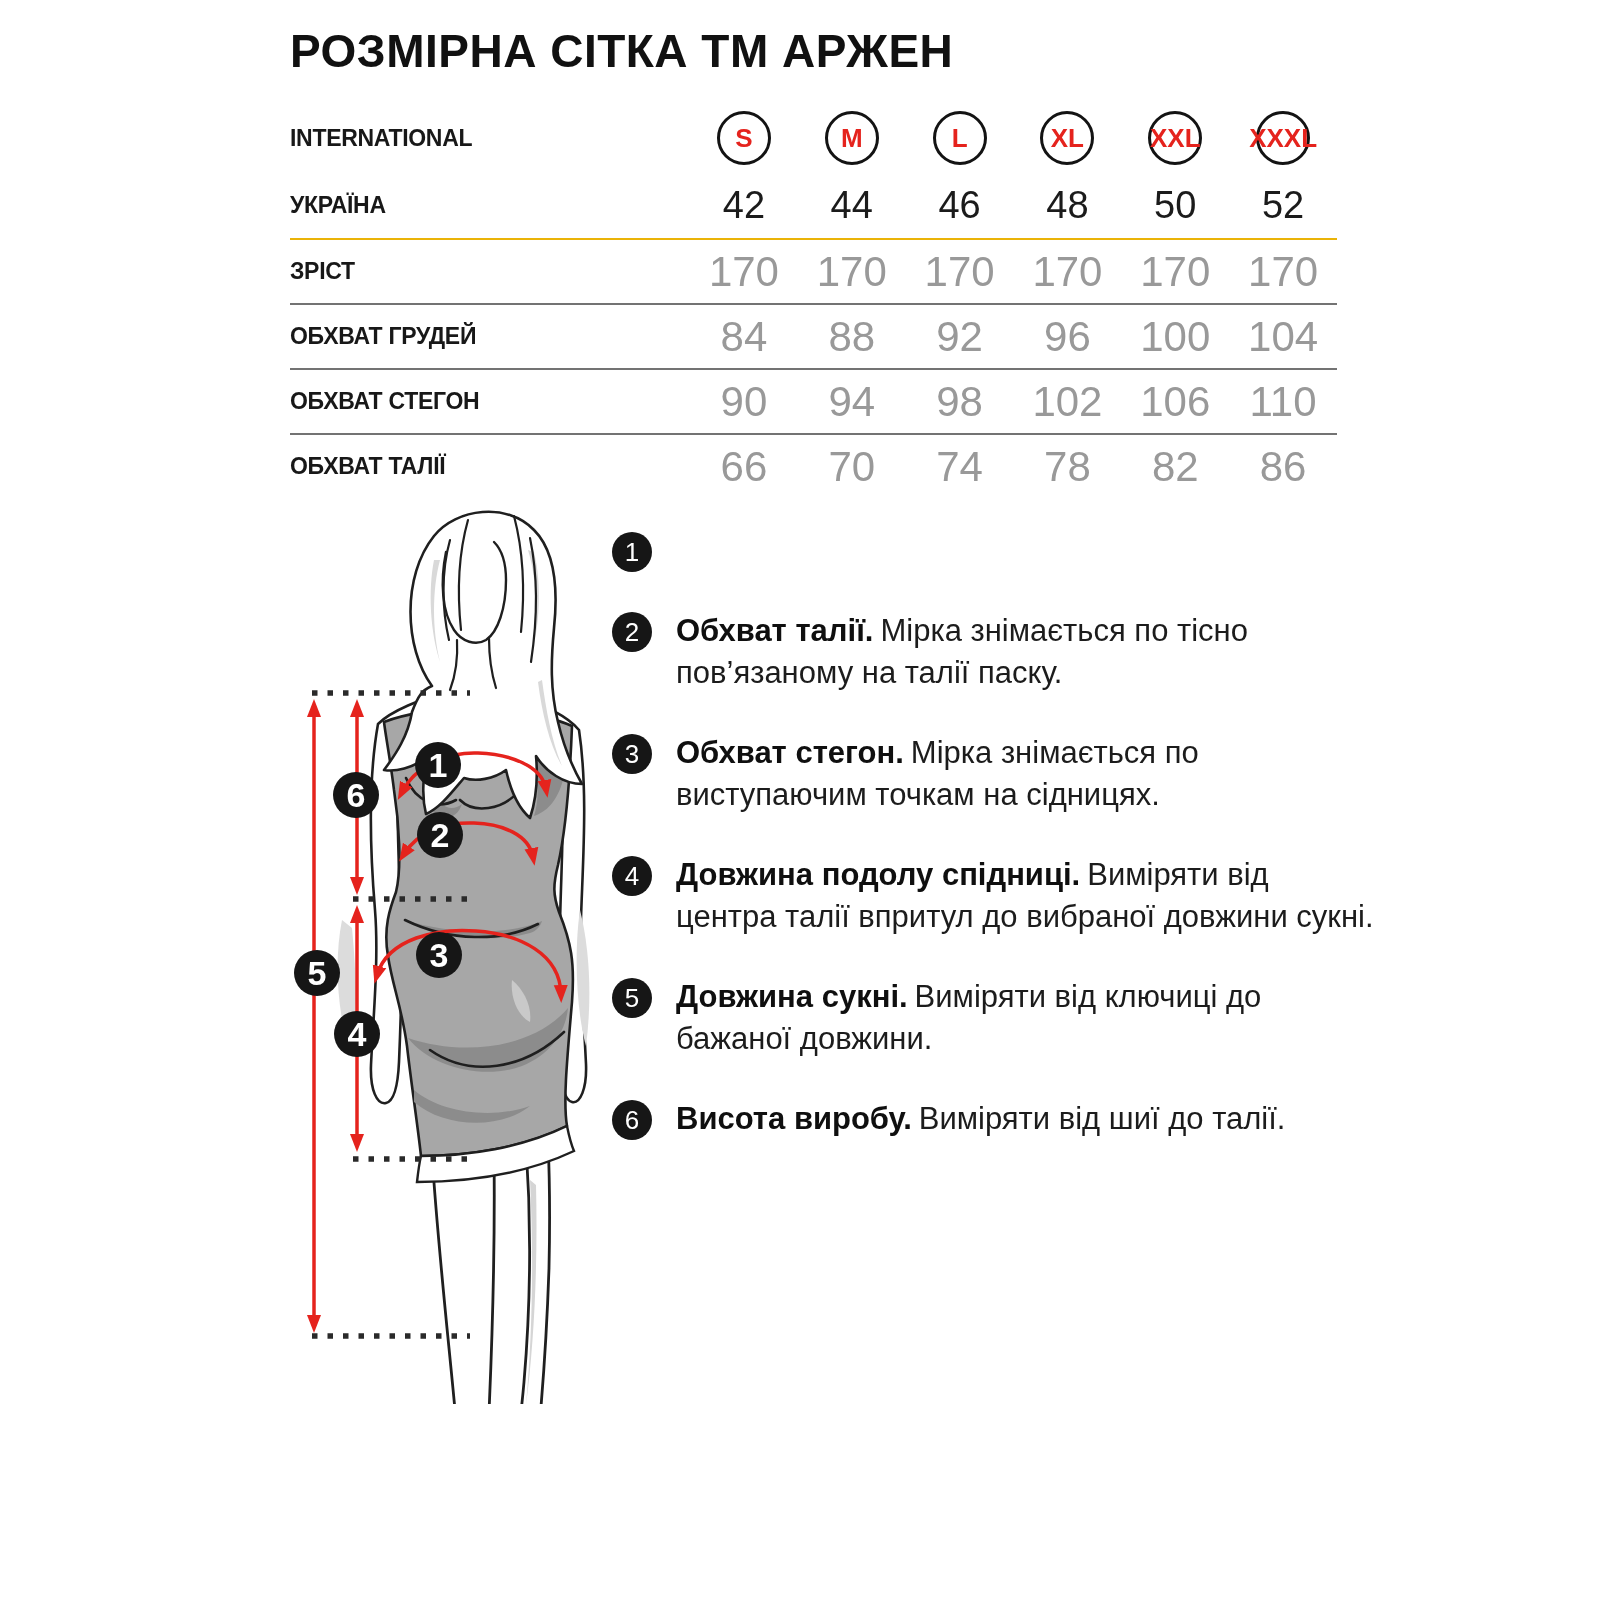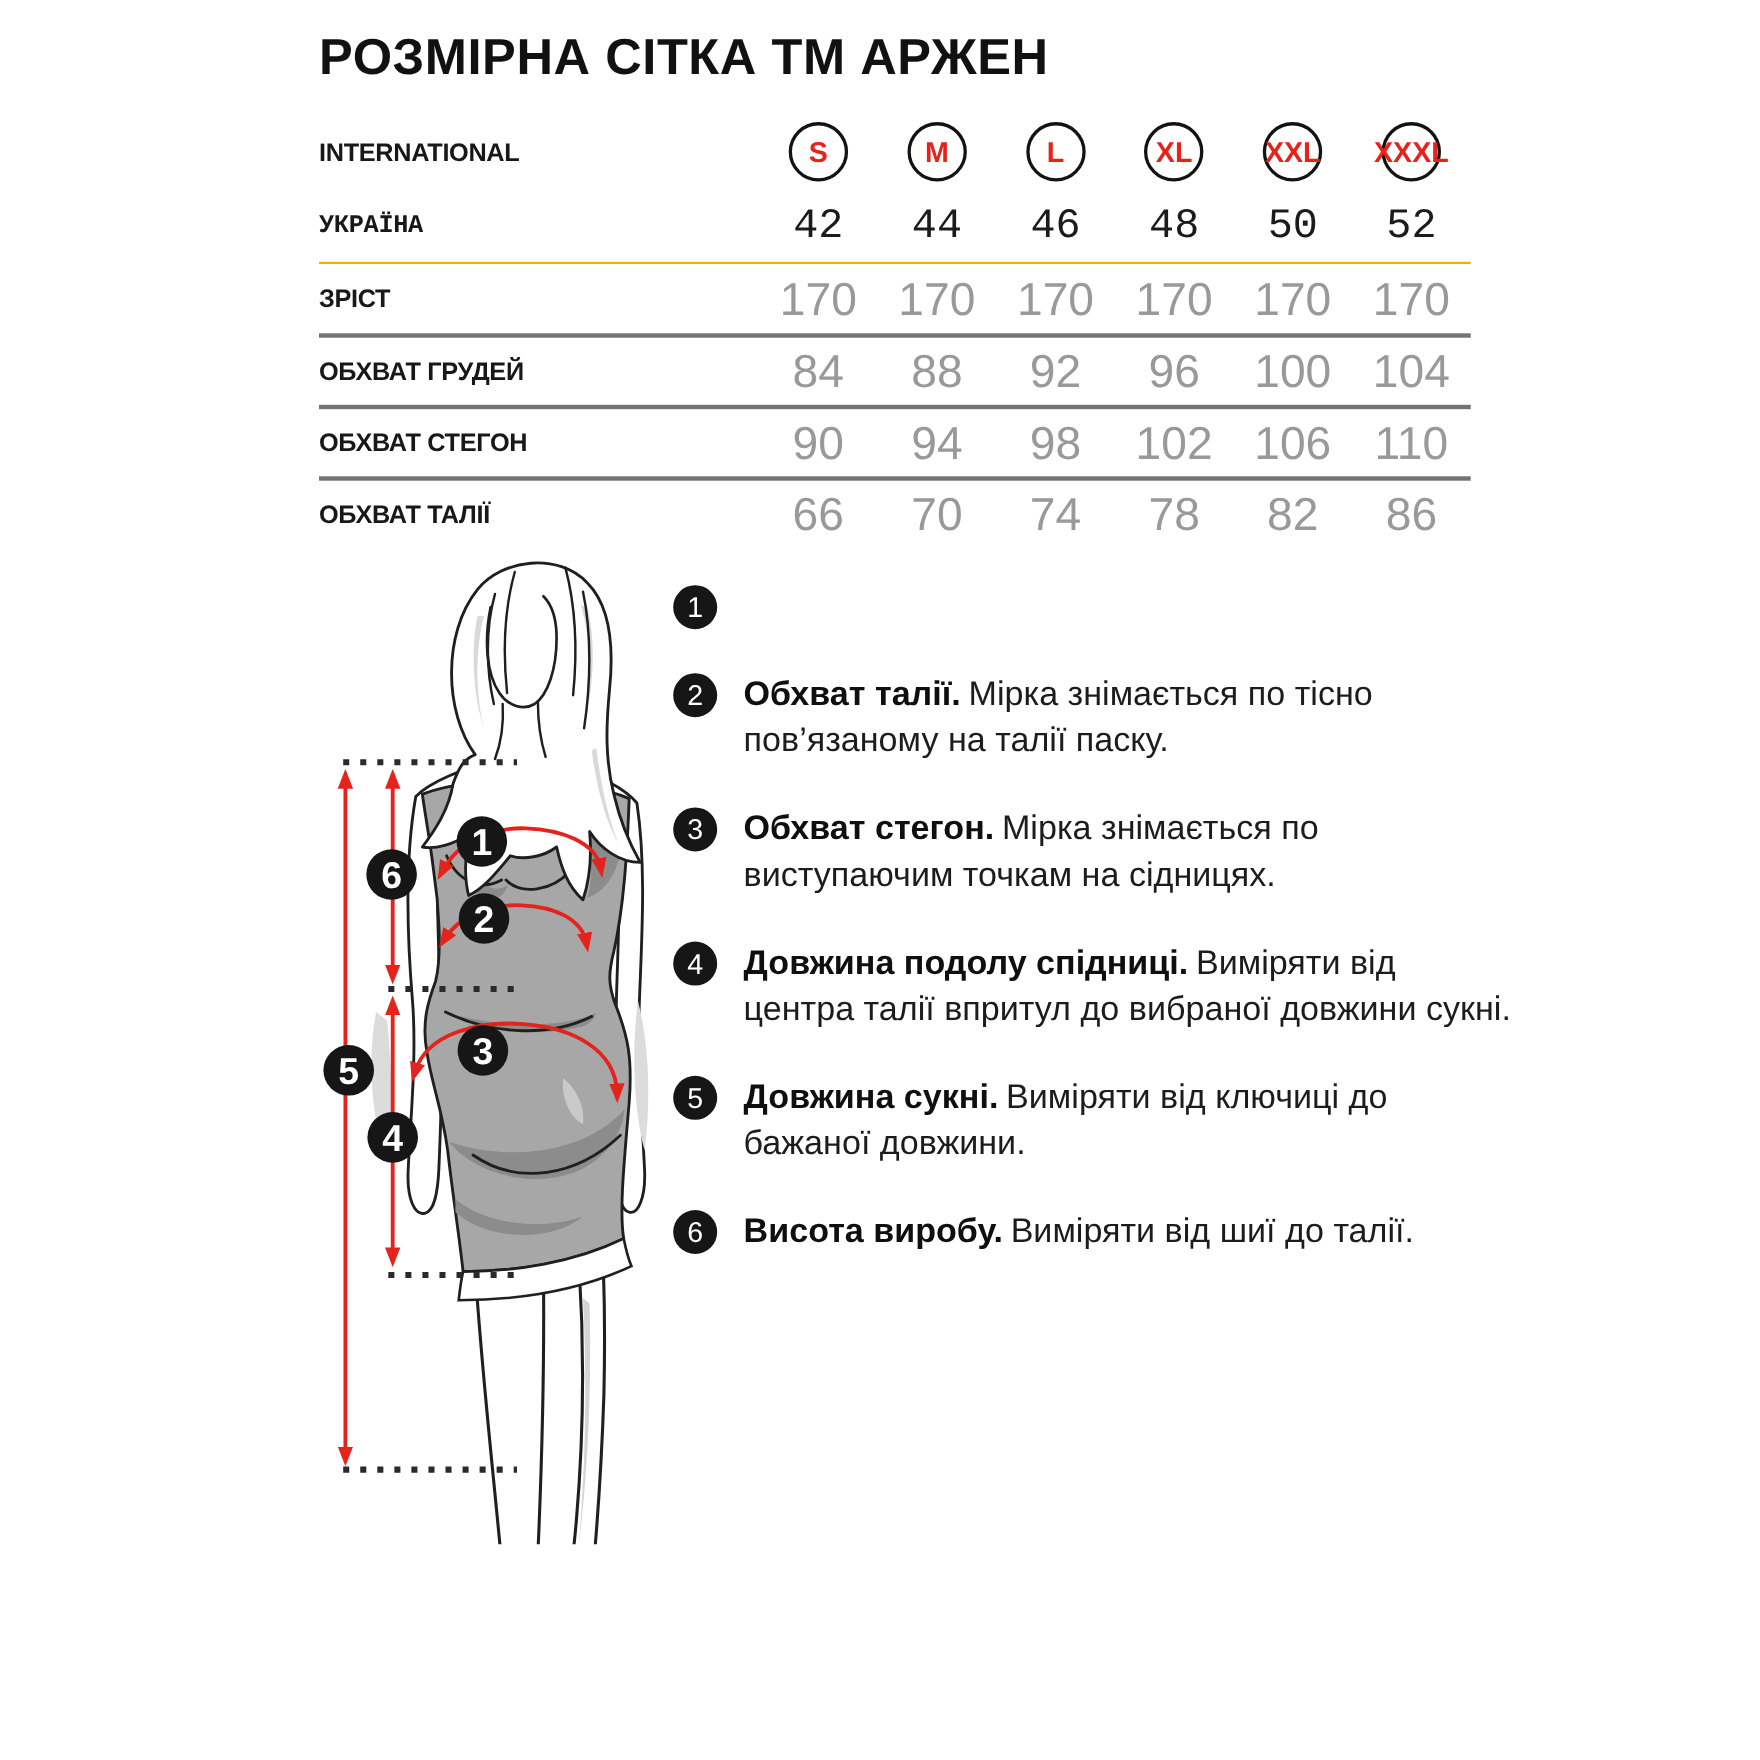--- a/index.html
+++ b/index.html
@@ -12,22 +12,22 @@
     position:absolute; left:290px; top:24px;
     font-size:46px; font-weight:600; letter-spacing:0.5px; color:#111;
   }
   
   .size-table { position:absolute; left:290px; top:104px; width:1047px; }
   .t-row {
     display:grid; grid-template-columns:400px repeat(6,1fr);
     align-items:center;
   }
   .t-row-international { height:68px; }
-  .t-row-ukraine { height:66px;font-family:Liberation Mono, monospace; }
-  .t-row-body { height:65px; border-top:4px solid #737373; }
+  .t-row-ukraine { height:66px; }
+  .t-row-body { height:65px; border-top:2px solid #737373; }
   .t-row-body.first { border-top:2px solid #eab308; }
   .t-label { font-size:23px; font-weight:600; letter-spacing:-0.3px; color:#181818; }
   .t-cell { text-align:center; }
   .t-num-black { font-size:38px; font-weight:500; color:#1b1b1b; }
   .t-num-gray { font-size:42px; font-weight:400; color:#999999; }
   .size-circle {
     display:inline-flex; align-items:center; justify-content:center;
     width:54px; height:54px; border:3.5px solid #131313; border-radius:50%;
     font-size:26px; font-weight:600; color:#e5231d; white-space:nowrap; overflow:visible;
   }

